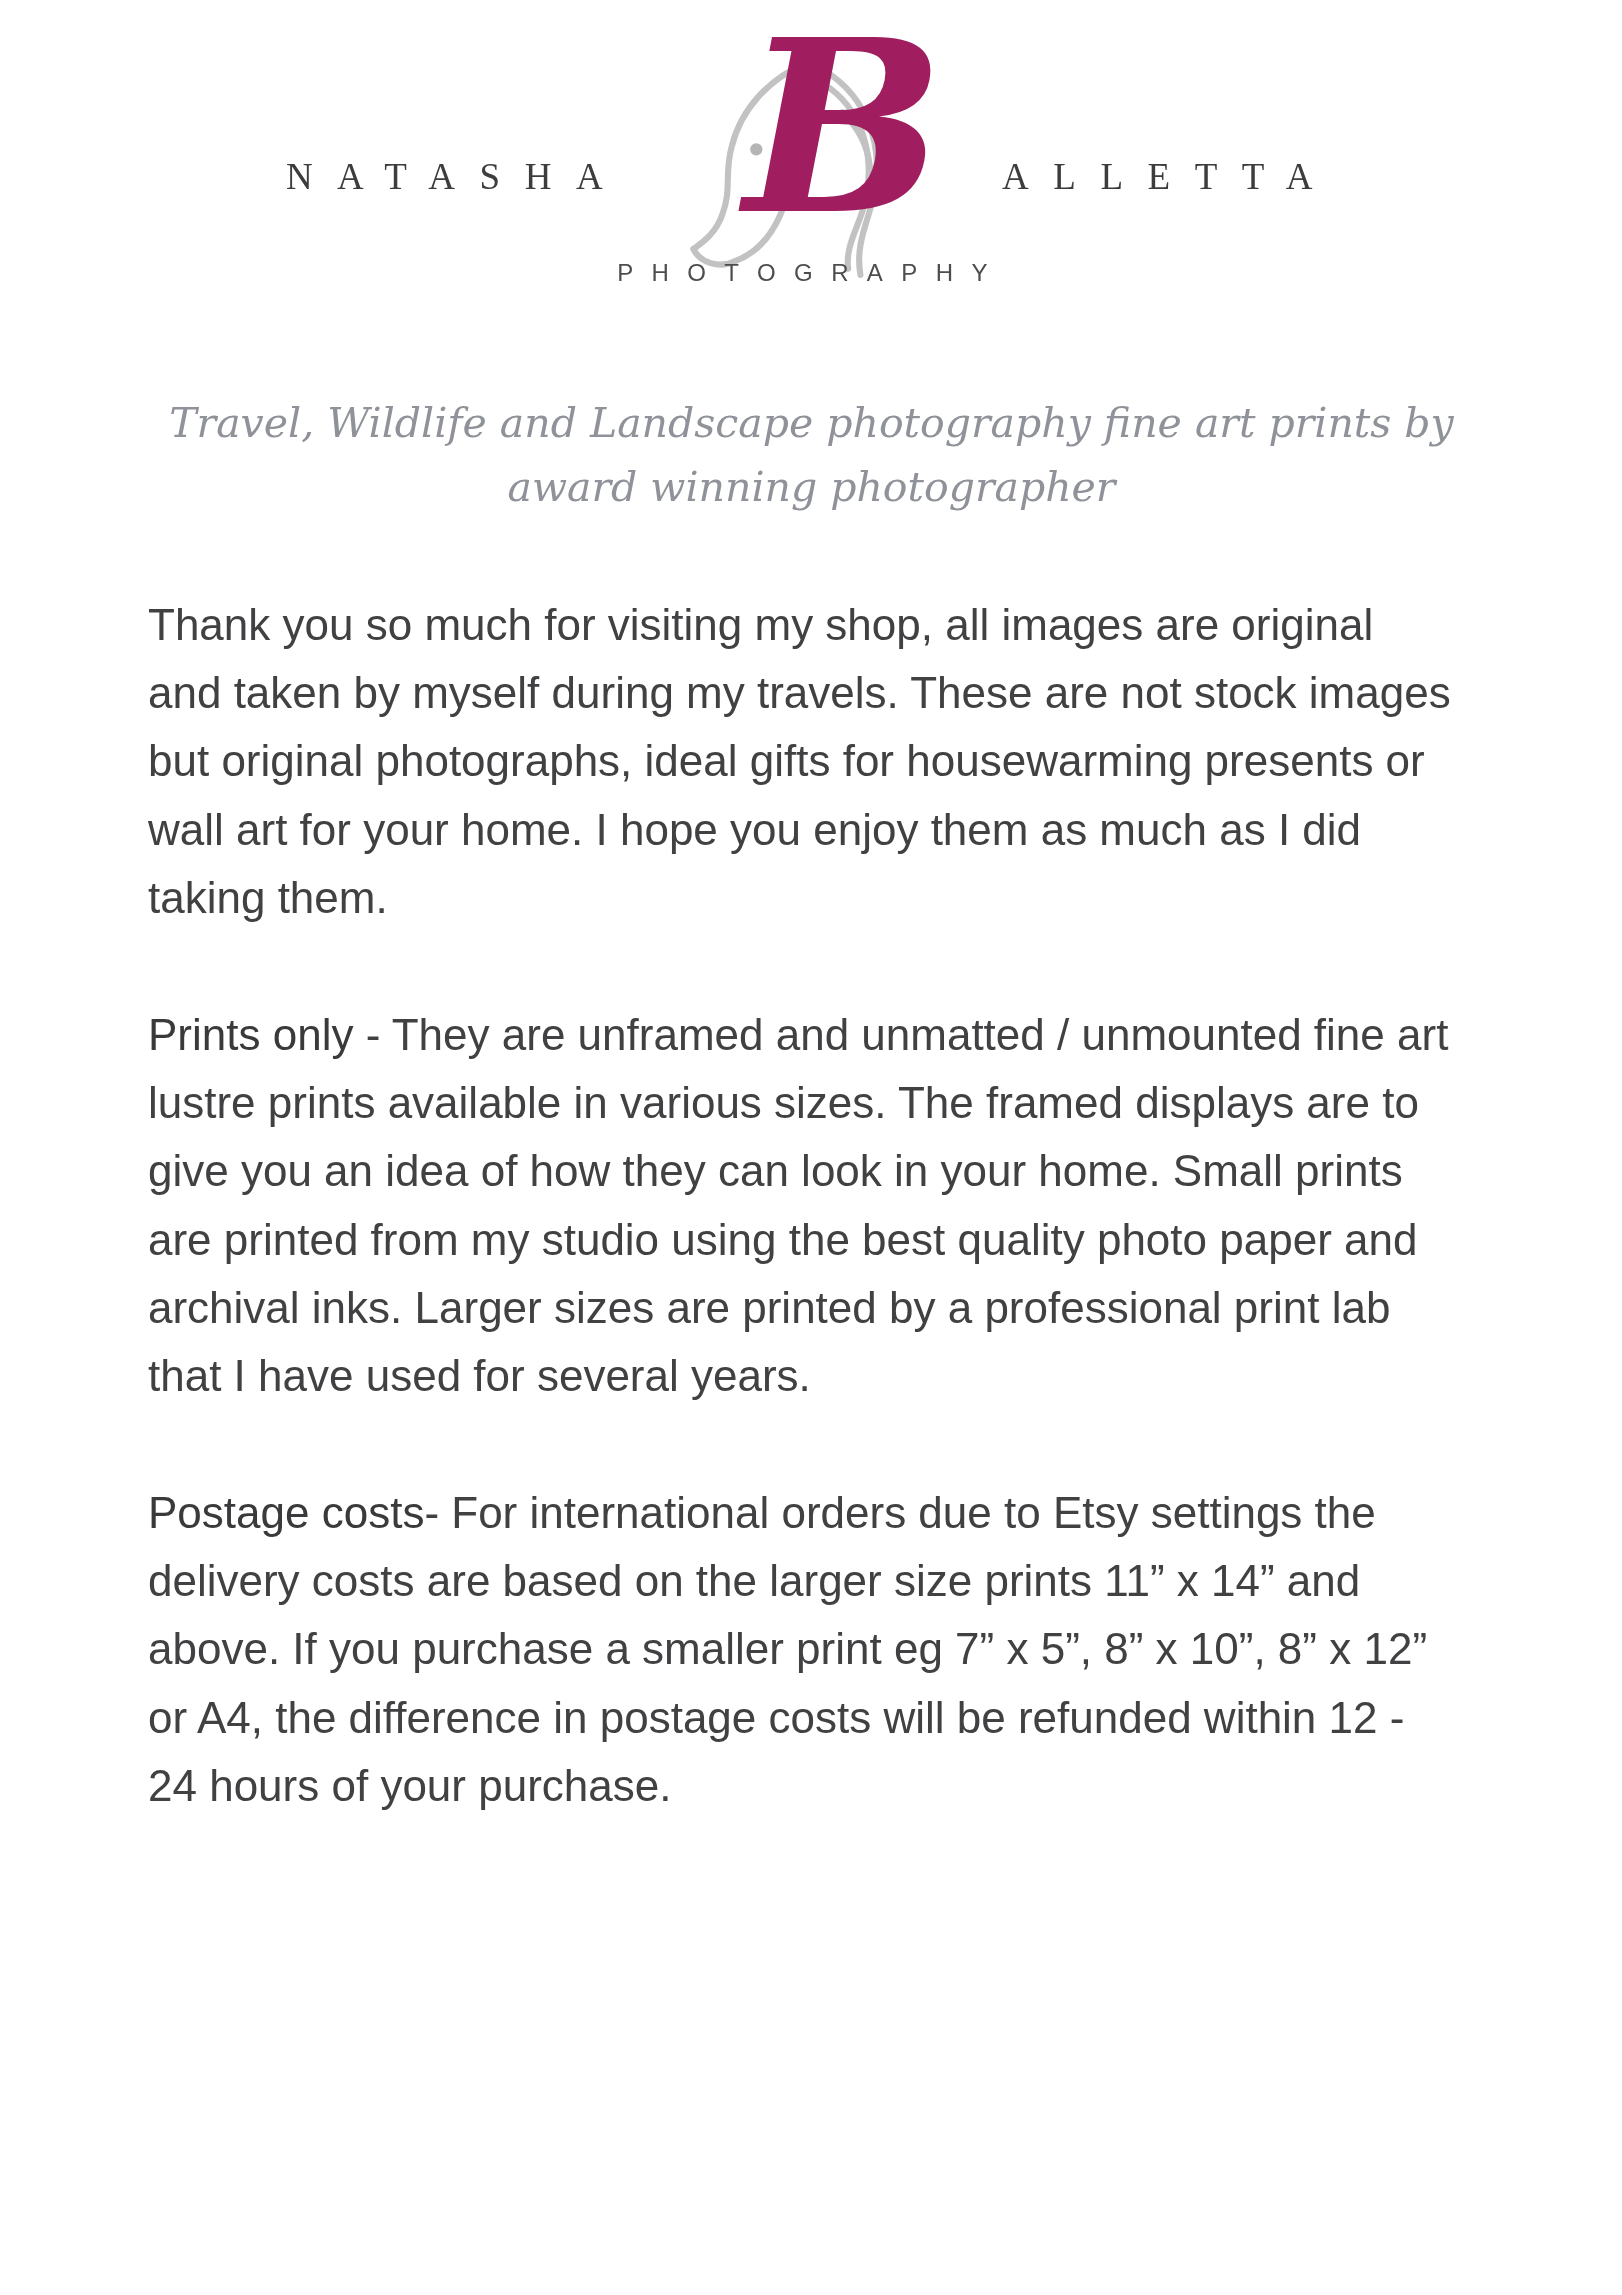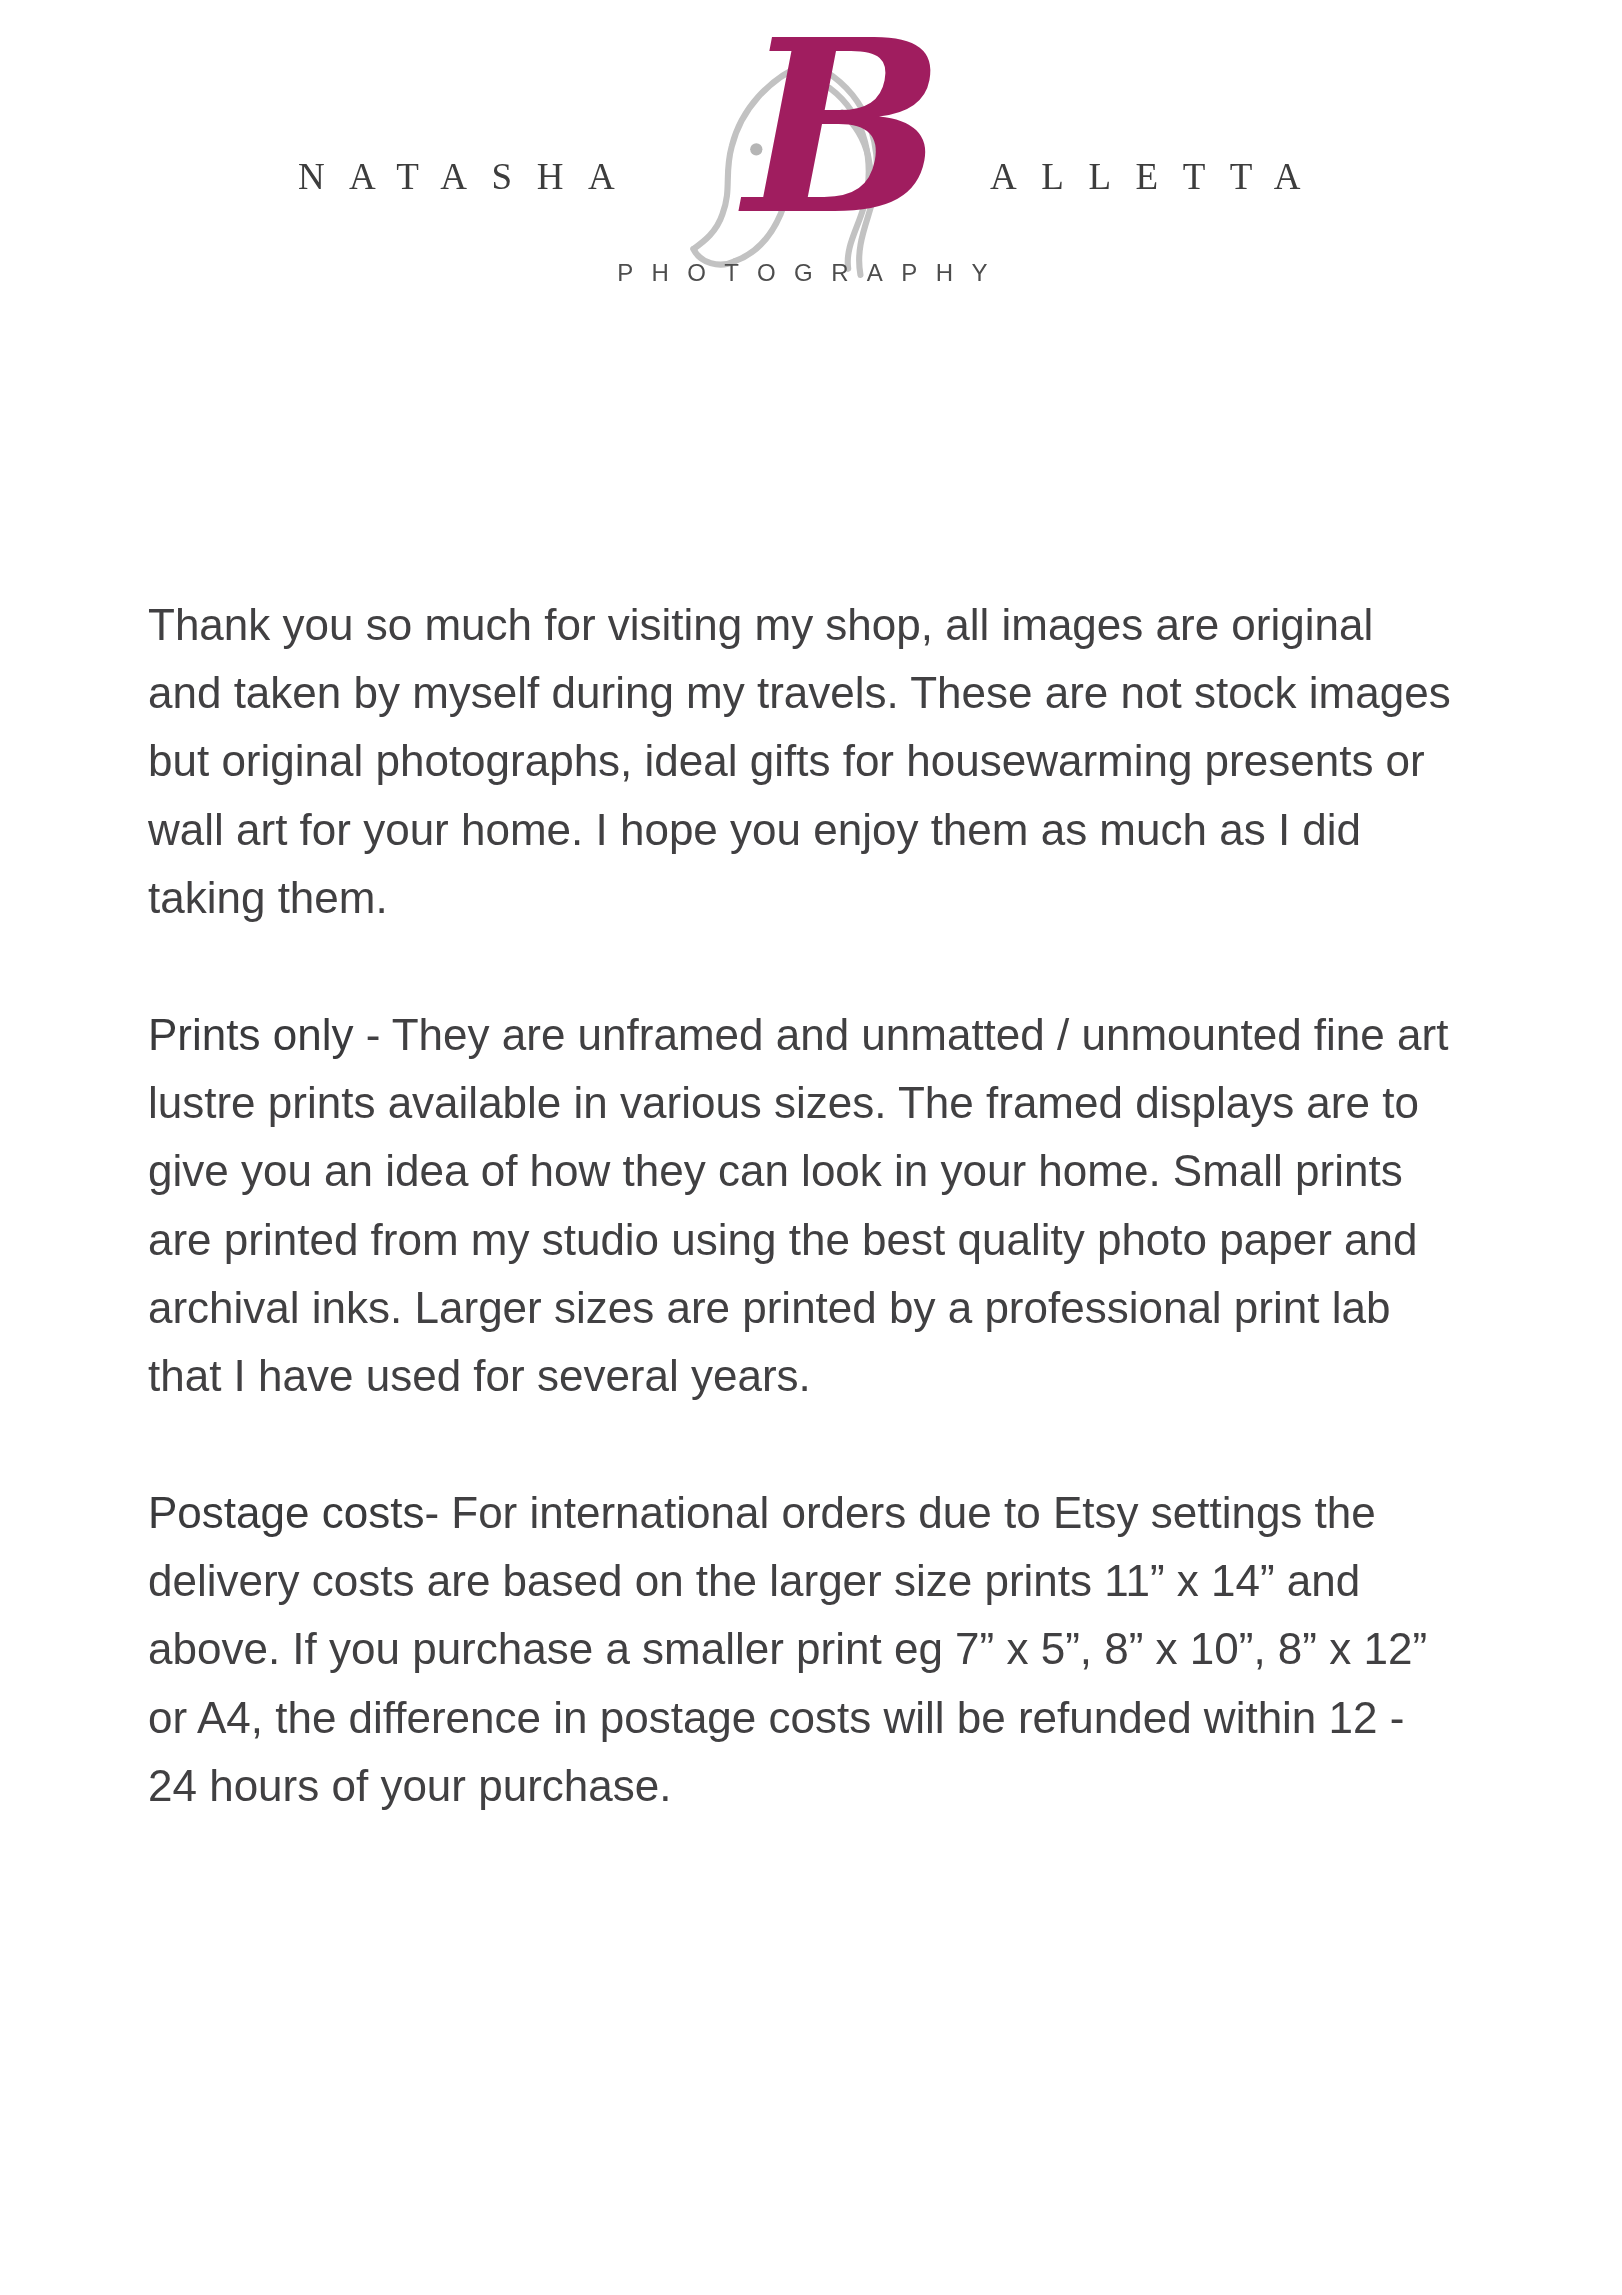--- a/index.html
+++ b/index.html
@@ -18,21 +18,21 @@
 
   
   .logo-row {
     position: absolute;
     top: 42px;
     left: 0;
     width: 100%;
     display: flex;
     justify-content: center;
     align-items: center;
-    gap: 7px;
+    gap: 19px;
   }
   .logo-name {
     font-family: "Liberation Serif", serif;
     font-size: 37px;
     letter-spacing: 24.5px;
     color: #3d3d3d;
     white-space: nowrap;
     transform: translateY(7.7px);
   }
   .logo-mark {
@@ -132,20 +132,21 @@
         <circle cx="72" cy="70" r="4" fill="#b5b5b5"></circle>
       </svg>
       <span class="logo-monogram">B</span>
     </span>
 
     <span class="logo-name">ALLETTA</span>
   </div>
 
   <div class="logo-subtitle">PHOTOGRAPHY</div>
 
+  <div class="tagline">Travel, Wildlife and Landscape photography fine art prints by award winning photographer</div>
 
   <div class="body-copy">
     <p><strong></strong><span>Thank you so much for visiting my shop, all images are original and taken by myself during my travels. These are not stock images but original photographs, ideal gifts for housewarming presents or wall art for your home. I hope you enjoy them as much as I did taking them.</span></p>
 
     <p><strong>Prints only</strong><span> - They are unframed and unmatted / unmounted fine art lustre prints available in various sizes. The framed displays are to give you an idea of how they can look in your home. Small prints are printed from my studio using the best quality photo paper and archival inks. Larger sizes are printed by a professional print lab that I have used for several years.</span></p>
 
     <p><strong>Postage costs</strong><span>- For international orders due to Etsy settings the delivery costs are based on the larger size prints 11” x 14” and above. If you purchase a smaller print eg 7” x 5”, 8” x 10”, 8” x 12” or A4, the difference in postage costs will be refunded within 12 - 24 hours of your purchase.</span></p>
 
   </div>
 

